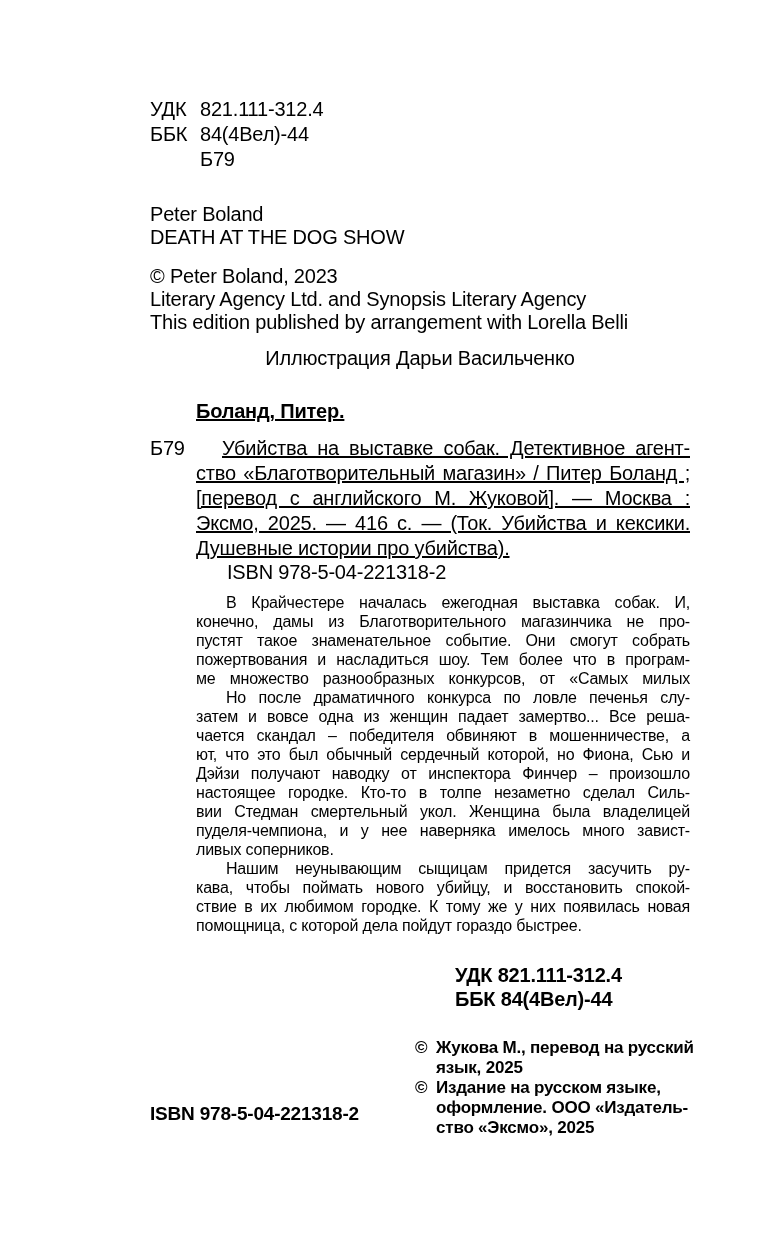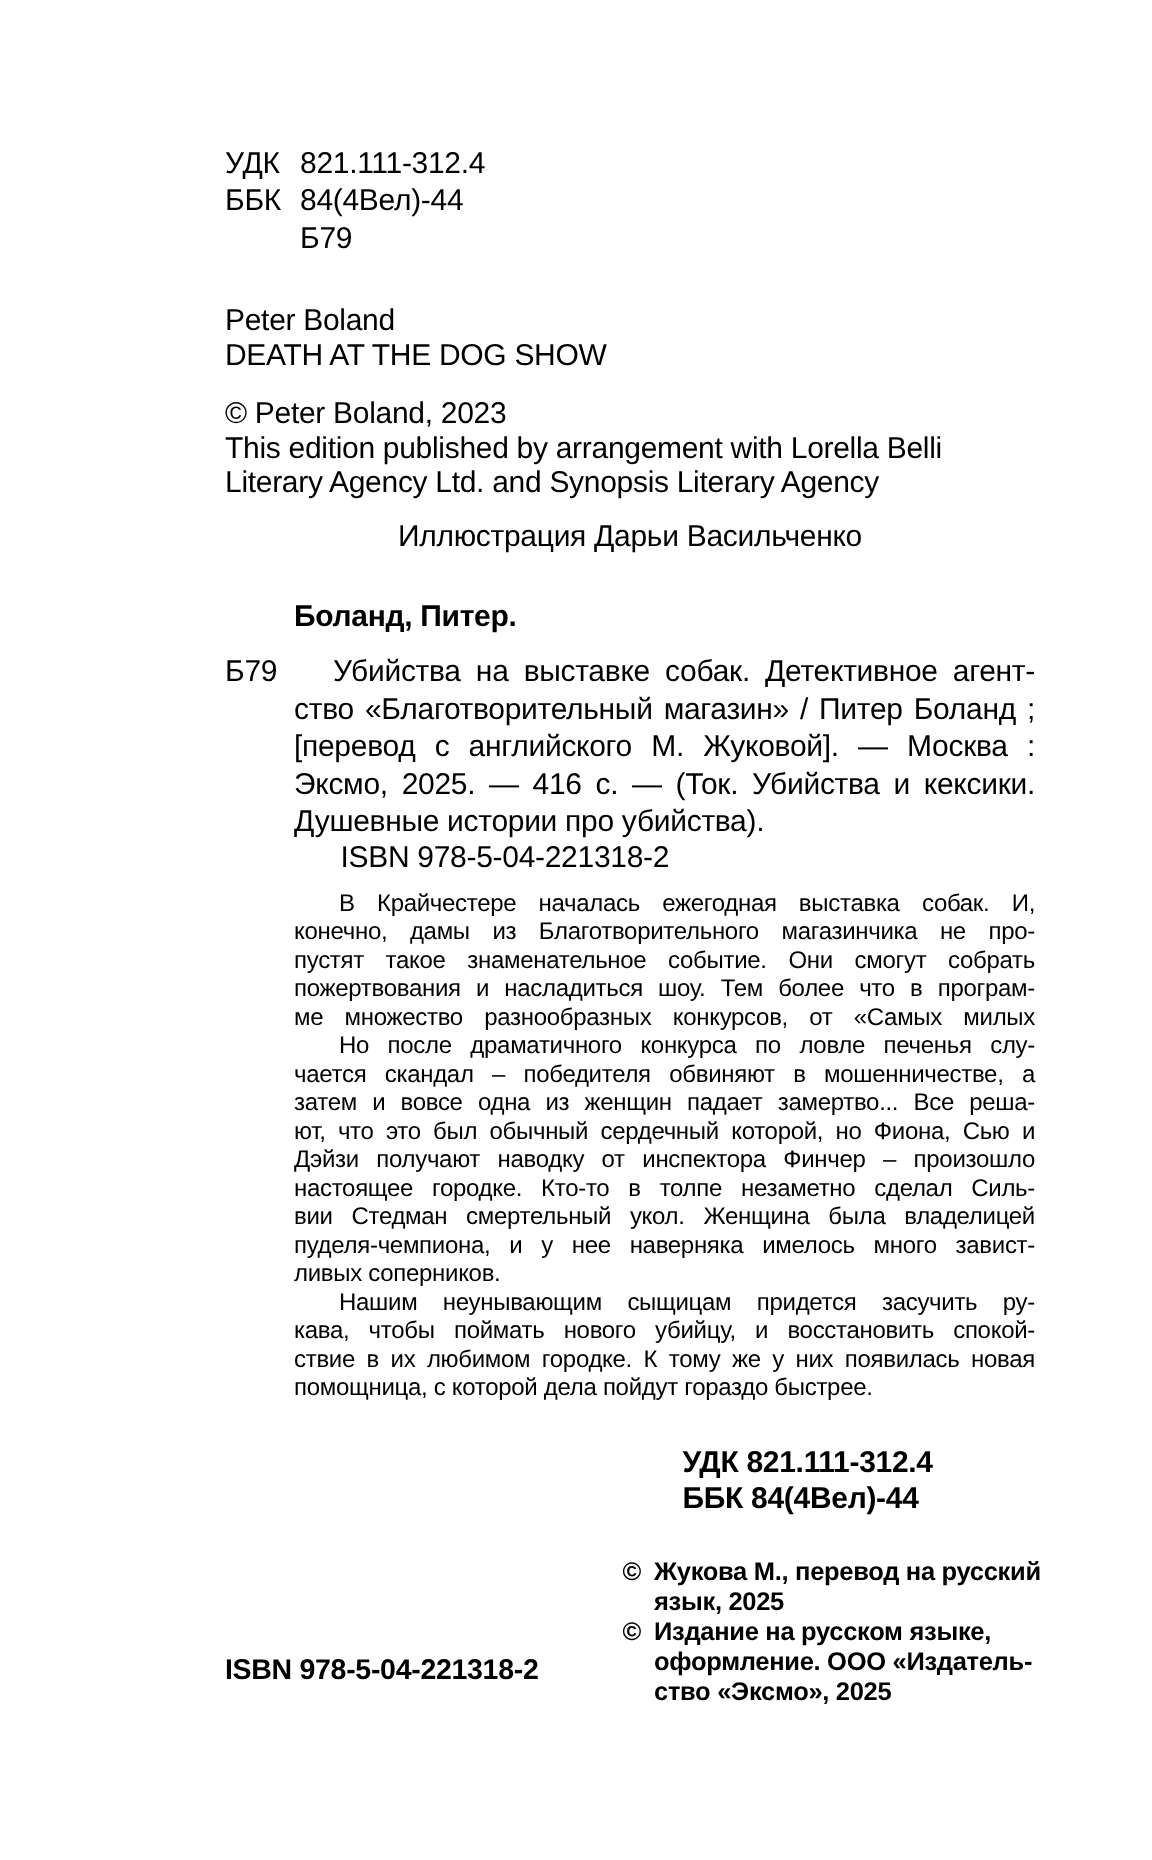--- a/index.html
+++ b/index.html
@@ -16,21 +16,21 @@
   .code-label{width:50px;}
 
   
   .title-block{left:150px;top:203px;width:540px;font-size:20px;line-height:23px;}
   .spacer16{height:16px;}
 
   
   .illustration{left:150px;top:347px;width:540px;text-align:center;font-size:20px;}
 
   
-  .biblio{left:150px;top:399px;width:540px;font-size:20px;line-height:25px;}
+  .biblio{left:150px;top:399px;width:540px;font-size:20px;line-height:25px;text-decoration:underline;}
   .biblio-heading{font-weight:bold;margin-left:46px;}
   .biblio-body{position:relative;}
   .margin-code{position:absolute;left:0;top:0;}
   .biblio-lines{margin-left:46px;margin-top:12px;}
 
   .isbn-mid{left:227px;top:561px;font-size:20px;}
 
   
   .annotation{left:196px;top:593px;width:494px;font-size:16px;line-height:19px;}
 
@@ -65,22 +65,22 @@
     <span class="code-label"></span>
     <span>Б79</span>
   </div>
 </div>
 
 <div class="abs title-block">
   <div>Peter Boland</div>
   <div>DEATH AT THE DOG SHOW</div>
   <div class="spacer16"></div>
   <div>© Peter Boland, 2023</div>
+  <div>Literary Agency Ltd. and Synopsis Literary Agency</div>
   <div>This edition published by arrangement with Lorella Belli</div>
-  <div>Literary Agency Ltd. and Synopsis Literary Agency</div>
 </div>
 
 <div class="abs illustration">Иллюстрация Дарьи Васильченко</div>
 
 <div class="abs biblio">
   <div class="biblio-heading">Боланд, Питер.</div>
   <div class="biblio-body">
     <div class="margin-code">Б79</div>
     <div class="biblio-lines">
         <div class="jline" style="padding-left: 26px;">Убийства на выставке собак. Детективное агент-</div>
@@ -97,22 +97,22 @@
 <div class="abs annotation">
   <div>
       <div class="jline" style="padding-left: 30px;">В Крайчестере началась ежегодная выставка собак. И,</div>
       <div class="jline">конечно, дамы из Благотворительного магазинчика не про-</div>
       <div class="jline">пустят такое знаменательное событие. Они смогут собрать</div>
       <div class="jline">пожертвования и насладиться шоу. Тем более что в програм-</div>
       <div class="jline">ме множество разнообразных конкурсов, от «Самых милых</div>
     </div>
   <div>
       <div class="jline" style="padding-left: 30px;">Но после драматичного конкурса по ловле печенья слу-</div>
+      <div class="jline">затем и вовсе одна из женщин падает замертво... Все реша-</div>
       <div class="jline">чается скандал – победителя обвиняют в мошенничестве, а</div>
-      <div class="jline">затем и вовсе одна из женщин падает замертво... Все реша-</div>
       <div class="jline">ют, что это был обычный сердечный которой, но Фиона, Сью и</div>
       <div class="jline">Дэйзи получают наводку от инспектора Финчер – произошло</div>
       <div class="jline">настоящее городке. Кто-то в толпе незаметно сделал Силь-</div>
       <div class="jline">вии Стедман смертельный укол. Женщина была владелицей</div>
       <div class="jline">пуделя-чемпиона, и у нее наверняка имелось много завист-</div>
       <div class="jline plast">ливых соперников.</div>
     </div>
   <div>
       <div class="jline" style="padding-left: 30px;">Нашим неунывающим сыщицам придется засучить ру-</div>
       <div class="jline">кава, чтобы поймать нового убийцу, и восстановить спокой-</div>

